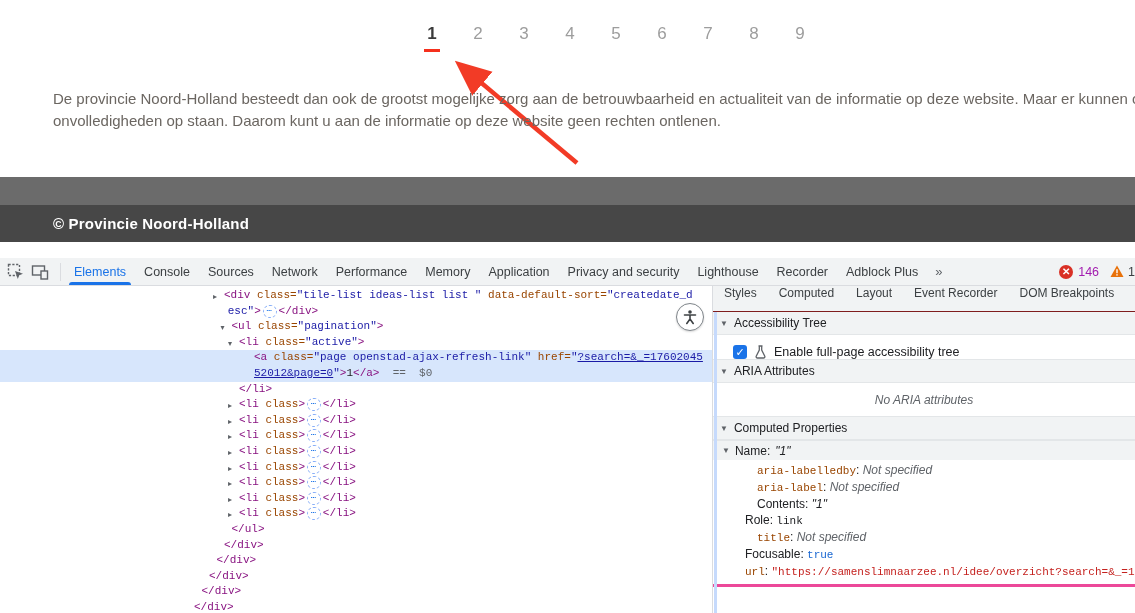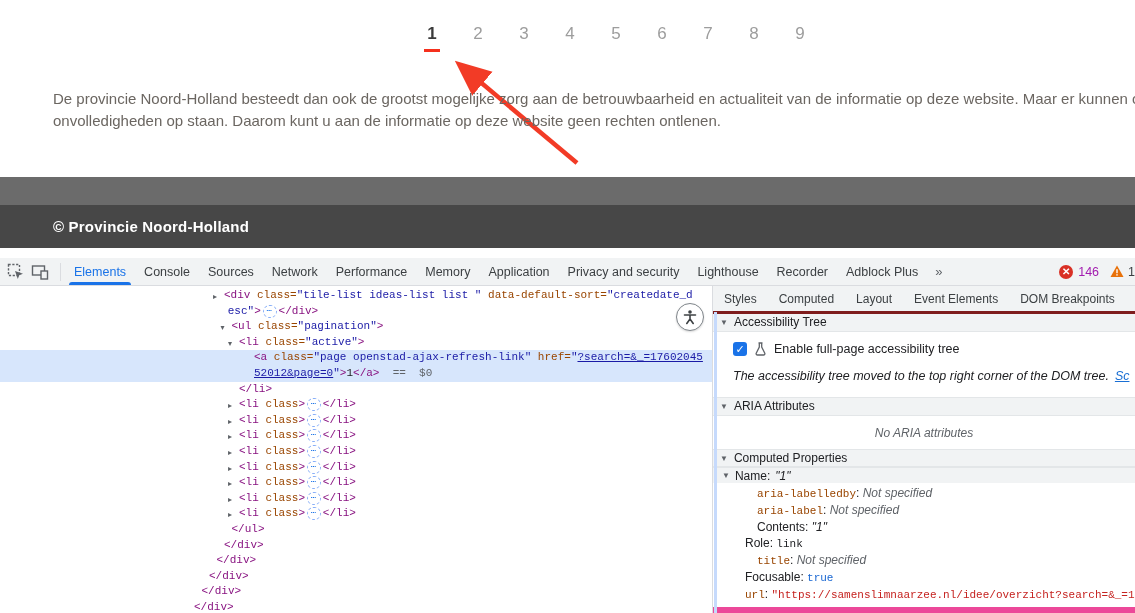--- a/index.html
+++ b/index.html
@@ -9,21 +9,21 @@
   
   .page-top{position:absolute;left:0;top:0;width:1135px;height:177px;background:#fff}
   .pagination{position:absolute;left:424px;top:24px;display:flex;gap:30px}
   .pg-item{min-width:16px;text-align:center;font-size:17px;color:#9d9d9d;padding-bottom:5px;cursor:pointer}
   .pg-item.active{color:#3b3b3b;font-weight:bold;border-bottom:3px solid #f5301d}
   .para{position:absolute;left:53px;top:88px;font-size:15px;line-height:21.5px;color:#6b6661;white-space:nowrap}
   .annot-arrow{position:absolute;left:430px;top:40px;pointer-events:none}
 
   
   .band-light{position:absolute;left:0;top:177px;width:1135px;height:28px;background:#6b6b6b}
-  .site-footer{position:absolute;left:0;top:205px;width:1135px;height:43px;background:#474747;
+  .site-footer{position:absolute;left:0;top:205px;width:1135px;height:37px;background:#474747;
                display:flex;align-items:center;color:#fff;font-size:15px}
   .copyright{margin-left:53px;font-weight:bold;letter-spacing:.2px}
   .foot-links{margin-left:auto;display:flex;align-items:center;height:100%}
   .foot-link{font-weight:bold;padding:0 40px;cursor:pointer;white-space:nowrap}
   .foot-sep{width:1px;height:26px;background:rgba(255,255,255,.85)}
 
   
   .devtools{position:absolute;left:0;top:258px;width:1135px;height:355px;background:#fff;font-size:12px;color:#202124}
   .dt-toolbar{height:27px;background:#f1f3f4;border-bottom:1px solid #dadce0;display:flex;align-items:stretch}
   .dt-icons{display:flex;align-items:center;padding:0 4px}
@@ -53,36 +53,36 @@
   .plain{color:#202124}.gray{color:#5f6368}
   .badge{display:inline-block;border:1px dashed #8ab0f8;border-radius:8px;color:#1a73e8;background:#fff;
          font-size:8px;line-height:8px;padding:1px 3px 2px;margin:0 2px;vertical-align:1px;letter-spacing:1px}
   .a11y-float{position:absolute;left:676px;top:17px;width:26px;height:26px;border-radius:50%;background:#fff;
               border:1px solid #80868b;display:flex;align-items:center;justify-content:center;
               box-shadow:0 1px 2px rgba(0,0,0,.15);cursor:pointer}
 
   
   .rp{flex:1;display:flex;flex-direction:column;background:#fff;overflow:hidden;position:relative}
   .rp-scroll{position:absolute;left:1px;top:26px;bottom:0;width:3px;background:#c6dafc}
-  .rp-tabs{height:25px;background:#f1f3f4;border-bottom:3px solid #7f1d1d;display:flex;align-items:center;flex:none}
+  .rp-tabs{height:25px;background:#f1f3f4;border-bottom:1px solid #7f1d1d;display:flex;align-items:flex-start;flex:none}
   .rp-tab{padding:0 11px;color:#3c4043;font-size:12px;cursor:pointer;white-space:nowrap}
   .sec-head{height:22px;background:#f1f3f4;border-top:1px solid #e3e6e8;border-bottom:1px solid #e3e6e8;
             display:flex;align-items:center;padding-left:7px;gap:6px;color:#202124;cursor:pointer}
   .tri{font-size:8px;color:#5f6368}
   .cb-row{display:flex;align-items:center;gap:7px;padding:10px 0 0 20px}
   .cbx{width:14px;height:14px;border-radius:3px;background:#1a73e8;color:#fff;font-size:11px;line-height:14px;
        text-align:center;cursor:pointer}
   .cb-label{font-size:12.5px;color:#202124}
   .moved-msg{padding:13px 0 14px 20px;font-style:italic;font-size:12.5px;color:#202124;white-space:nowrap}
   .moved-link{color:#1a6fd4;text-decoration:underline;cursor:pointer;margin-left:6px}
   .no-aria{padding:10px 0 9px;text-align:center;font-style:italic;color:#5f6368;font-size:12px}
   .name-row{height:19px;background:#f1f3f4;border-top:1px solid #e3e6e8;display:flex;align-items:center;
             gap:5px;padding-left:9px}
   .name-val{font-style:italic}
-  .props{border-bottom:6px solid #ec4899;padding:2px 0 4px}
+  .props{border-bottom:3px solid #ec4899;padding:2px 0 4px}
   .prop-row{line-height:16px;font-size:12px;color:#202124;white-space:nowrap}
   .mk{font-family:"Liberation Mono",monospace;font-size:11px;color:#994500}
   .pk{color:#202124}
   .ns{font-style:italic;color:#5f6368}
   .iv{font-style:italic;color:#202124}
   .mv{font-family:"Liberation Mono",monospace;font-size:11px;color:#202124}
   .bv{font-family:"Liberation Mono",monospace;font-size:11px;color:#1967d2}
   .rv{font-family:"Liberation Mono",monospace;font-size:11px;color:#c5221f}
 </style>
 </head>
@@ -196,39 +196,38 @@
           <path d="M2.5 6 L13.5 6 M8 6 L8 10 M8 10 L4.8 14.5 M8 10 L11.2 14.5" stroke="#3c4043" stroke-width="1.6" fill="none" stroke-linecap="round"></path>
         </svg>
       </div>
     </div>
 
     <div class="rp">
       <div class="rp-tabs">
           <div class="rp-tab">Styles</div>
           <div class="rp-tab">Computed</div>
           <div class="rp-tab">Layout</div>
-          <div class="rp-tab">Event Elements</div>
+          <div class="rp-tab">Event Recorder</div>
           <div class="rp-tab">DOM Breakpoints</div>
         </div>
       <div class="rp-scroll"></div>
 
       <div class="sec-head" style="border-top:none">
         <span class="tri">▼</span>
         <span>Accessibility Tree</span>
       </div>
 
       <div class="cb-row">
         <span class="cbx">✓</span>
         <svg width="13" height="14" viewBox="0 0 13 14">
           <path d="M4.5 1 H8.5 M5.3 1 V5 L2.2 11.2 A1.3 1.3 0 0 0 3.4 13 H9.6 A1.3 1.3 0 0 0 10.8 11.2 L7.7 5 V1" fill="none" stroke="#5f6368" stroke-width="1.3"></path>
         </svg>
         <span class="cb-label">Enable full-page accessibility tree</span>
       </div>
 
-      <div class="moved-msg"><span>The accessibility tree moved to the top right corner of the DOM tree.</span><span class="moved-link">Sc</span></div>
 
       <div class="sec-head">
         <span class="tri">▼</span>
         <span>ARIA Attributes</span>
       </div>
       <div class="no-aria">No ARIA attributes</div>
 
       <div class="sec-head">
         <span class="tri">▼</span>
         <span>Computed Properties</span>

